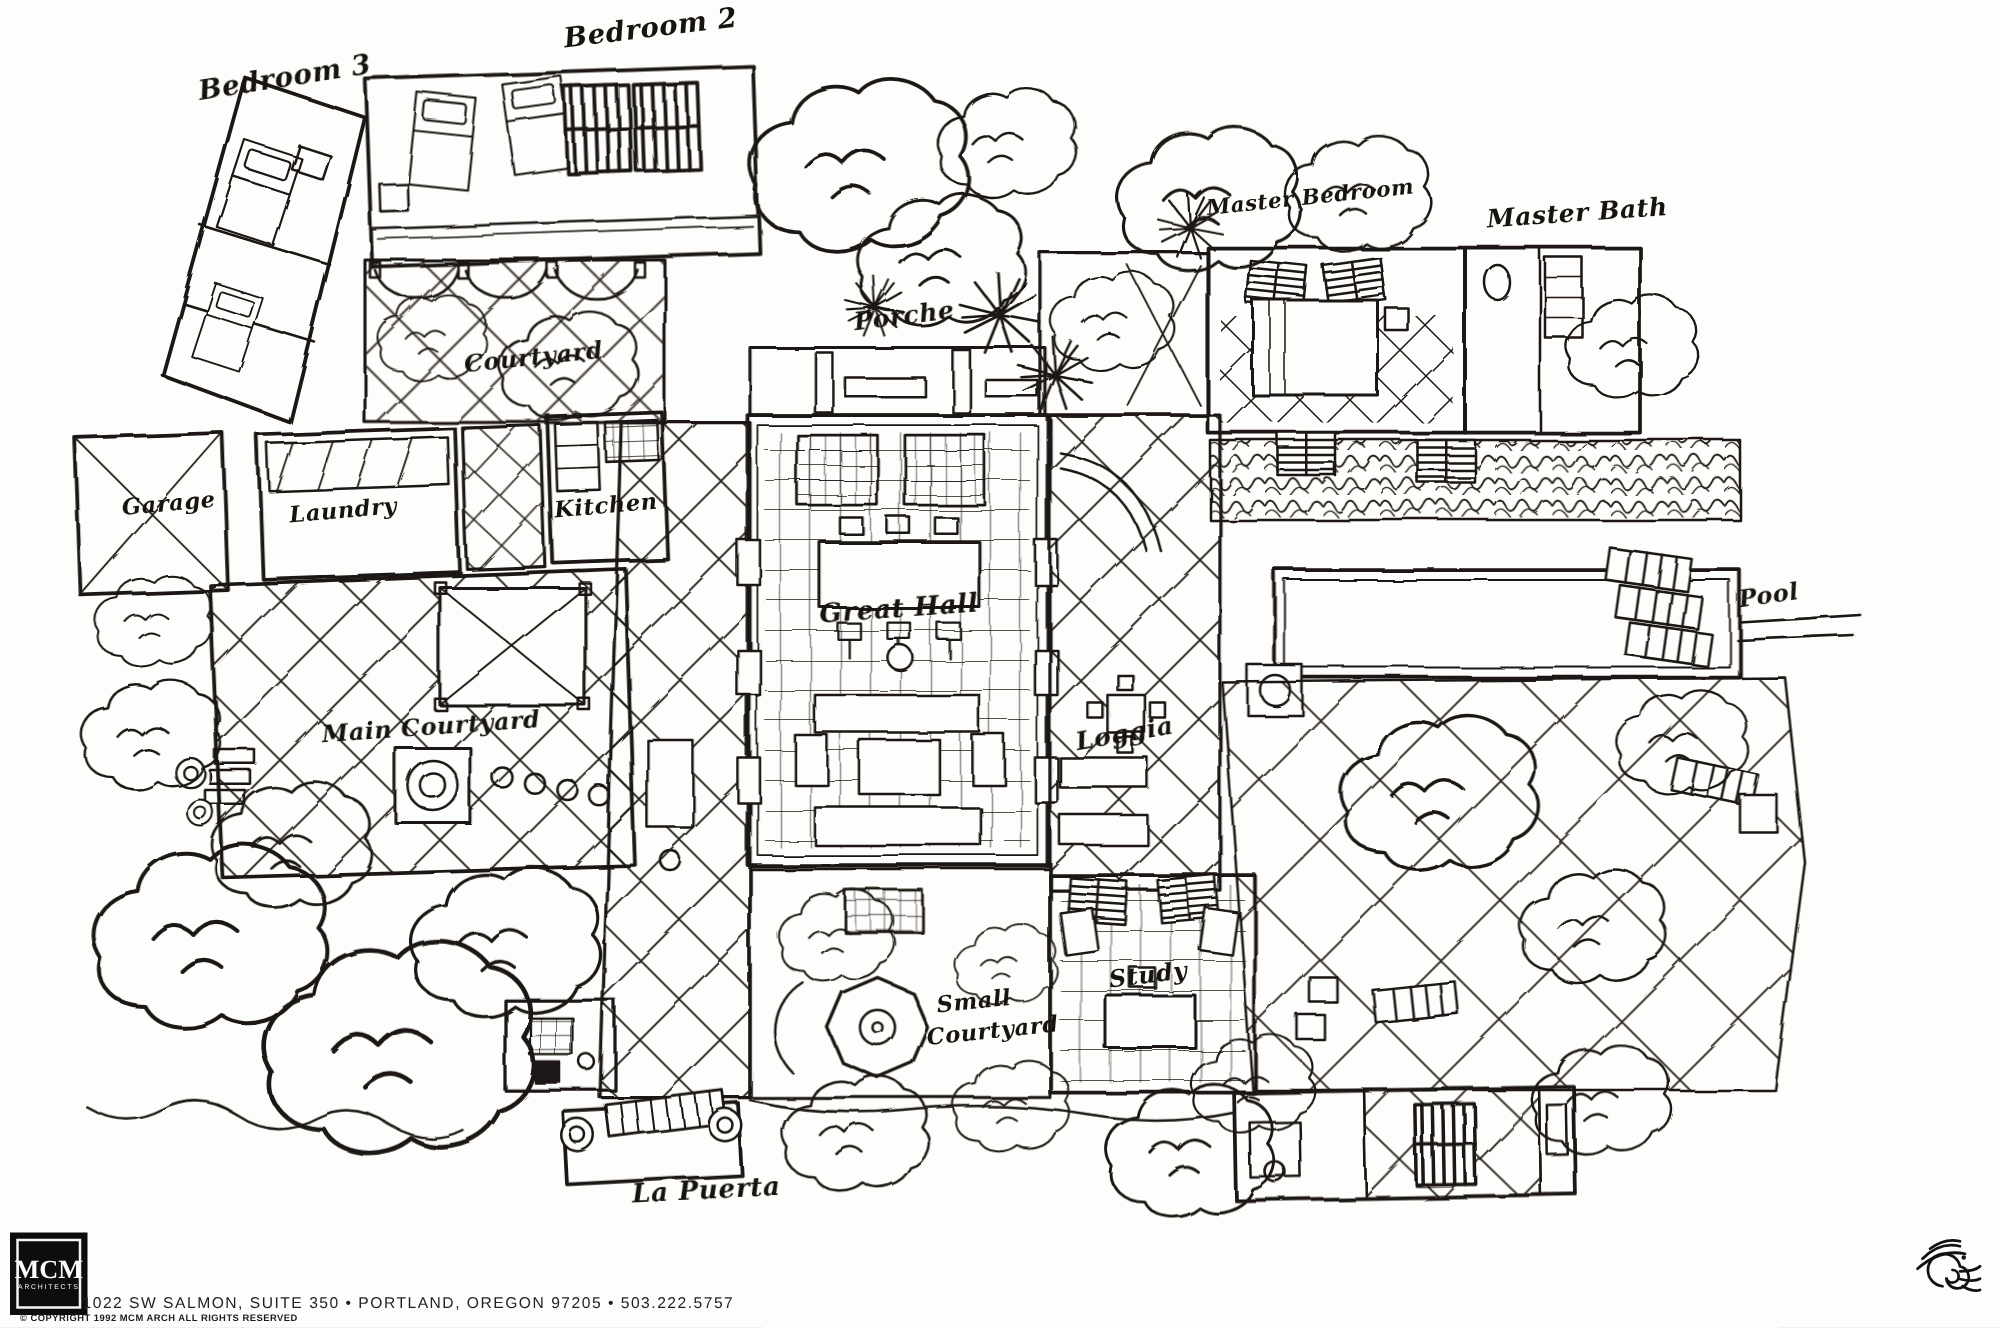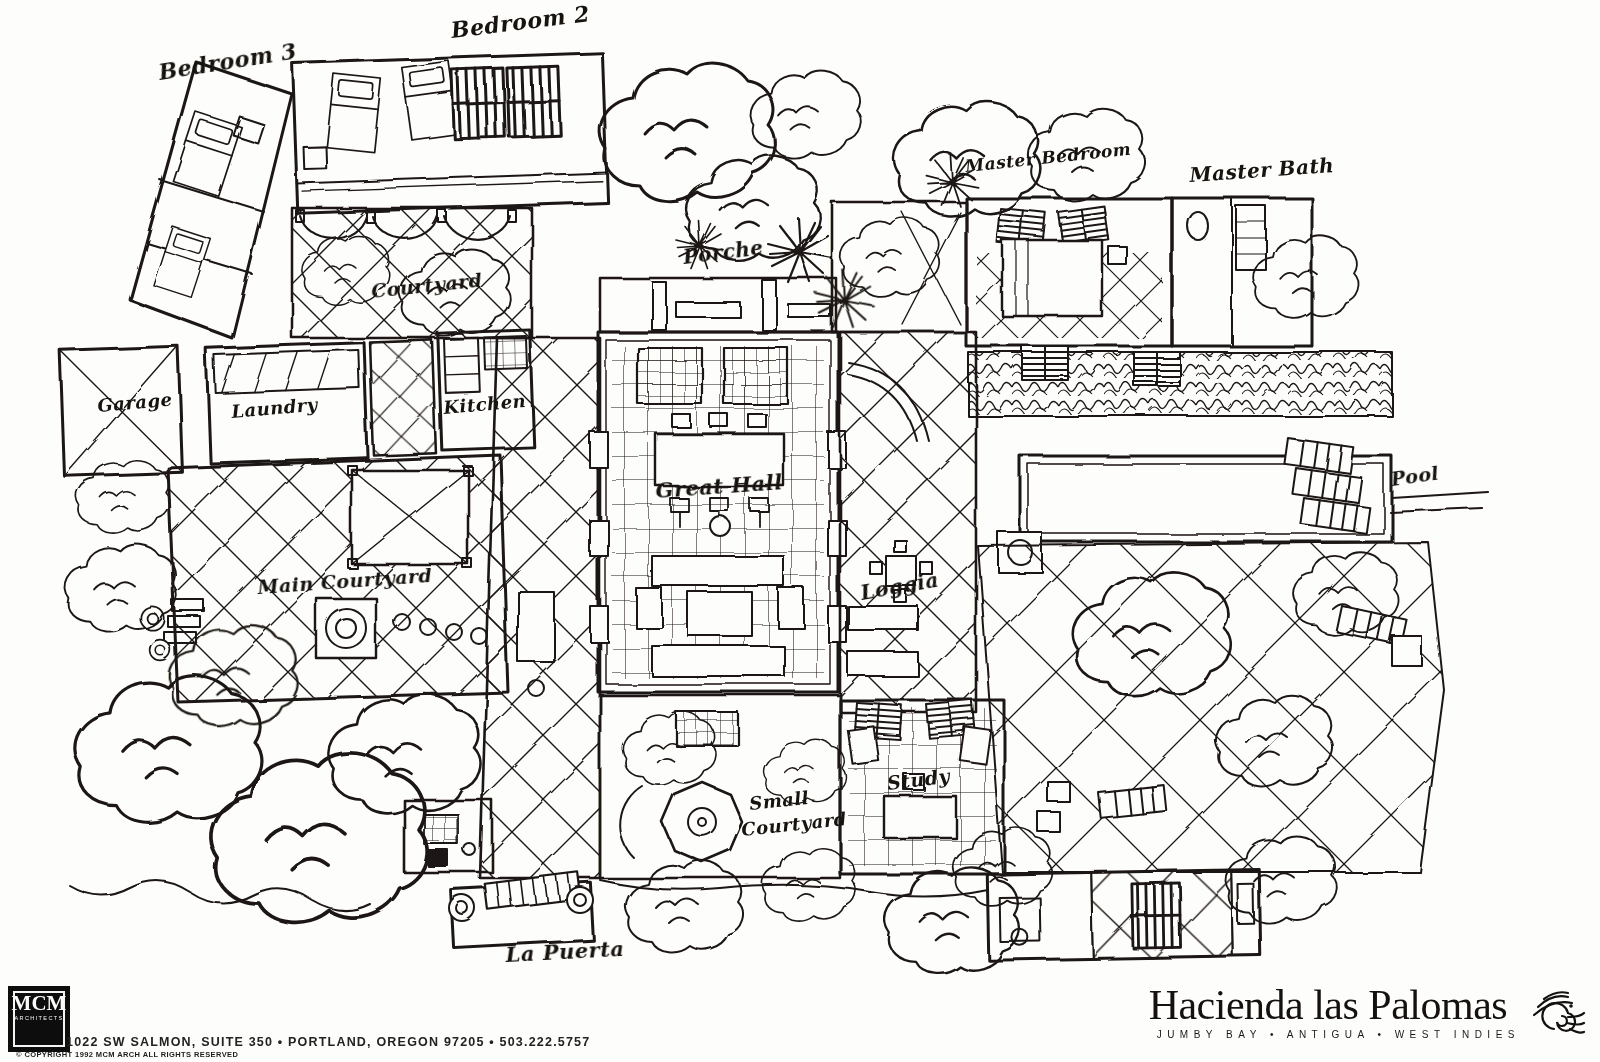--- a/index.html
+++ b/index.html
@@ -5,26 +5,26 @@
   html,body{margin:0;padding:0;background:#e8e8e8;}
   .page{position:relative;width:1600px;height:1062px;background:#fdfdfb;overflow:hidden;
         font-family:"Liberation Sans",sans-serif;}
   svg.plan{position:absolute;left:0;top:0;}
   .ink{stroke:#1b1613;fill:none;stroke-linecap:round;stroke-linejoin:round;}
   .lbl{font-family:"DejaVu Serif",serif;font-style:italic;font-weight:bold;
        fill:#17130f;letter-spacing:.5px;}
   
   .mcm-box{position:absolute;left:8px;top:986px;width:62px;height:66px;background:#0d0d0d;}
   .mcm-inner{position:absolute;left:5px;top:5px;right:5px;bottom:5px;border:2px solid #f4f4f2;
-             display:flex;flex-direction:column;align-items:center;gap:1px;}
+             display:flex;flex-direction:column;align-items:center;justify-content:center;gap:1px;}
   .mcm-text{font-family:"Liberation Serif",serif;font-size:21px;font-weight:bold;color:#fbfbf9;line-height:1;}
   .mcm-sub{font-size:5.5px;letter-spacing:1.4px;color:#fbfbf9;}
   .copyright{position:absolute;left:16px;top:1050px;font-size:7.5px;font-weight:bold;
              letter-spacing:.4px;color:#1c1c1c;}
-  .address{position:absolute;left:66px;top:1035px;font-size:12.5px;font-weight:bold;
+  .address{position:absolute;left:66px;top:1035px;font-size:12.5px;font-weight:normal;
            letter-spacing:1.2px;color:#222;}
   .titleblock{position:absolute;right:12px;top:984px;display:flex;align-items:center;gap:4px;}
   .titlecol{display:flex;flex-direction:column;}
   .title{font-family:"Liberation Serif",serif;font-size:42px;font-weight:normal;
          letter-spacing:-.5px;color:#14110e;line-height:1.0;margin:0;}
   .subtitle{font-size:10px;letter-spacing:5.5px;color:#1c1917;margin-top:3px;padding-left:8px;}
 </style>
 </head>
 <body>
 
@@ -369,24 +369,20 @@
 <div class="mcm-box">
   <div class="mcm-inner">
     <div class="mcm-text">MCM</div>
     <div class="mcm-sub">ARCHITECTS</div>
   </div>
 </div>
 <div class="copyright">© COPYRIGHT 1992 MCM ARCH ALL RIGHTS RESERVED</div>
 <div class="address">1022 SW SALMON, SUITE 350   •   PORTLAND, OREGON 97205   •   503.222.5757</div>
 
 <div class="titleblock">
-  <div class="titlecol">
-    <h1 class="title">Hacienda las Palomas</h1>
-    <div class="subtitle">JUMBY BAY • ANTIGUA • WEST INDIES</div>
-  </div>
   <svg width="64" height="56" viewBox="0 0 64 54">
     <g fill="none" stroke="#141210" stroke-width="2.2" stroke-linecap="round">
       <path d="M30,44 a13,13 0 1,1 14,-16 a9,9 0 1,1 -11,9 a5,5 0 1,0 5,-6"></path>
       <path d="M14,22 q14,-14 30,-10"></path>
       <path d="M10,30 q18,-16 38,-12"></path>
       <path d="M20,14 q12,-9 24,-6"></path>
       <path d="M44,32 q12,0 16,-4"></path>
       <path d="M43,38 q12,3 17,0"></path>
       <path d="M46,44 q9,5 14,3"></path>
     </g>

